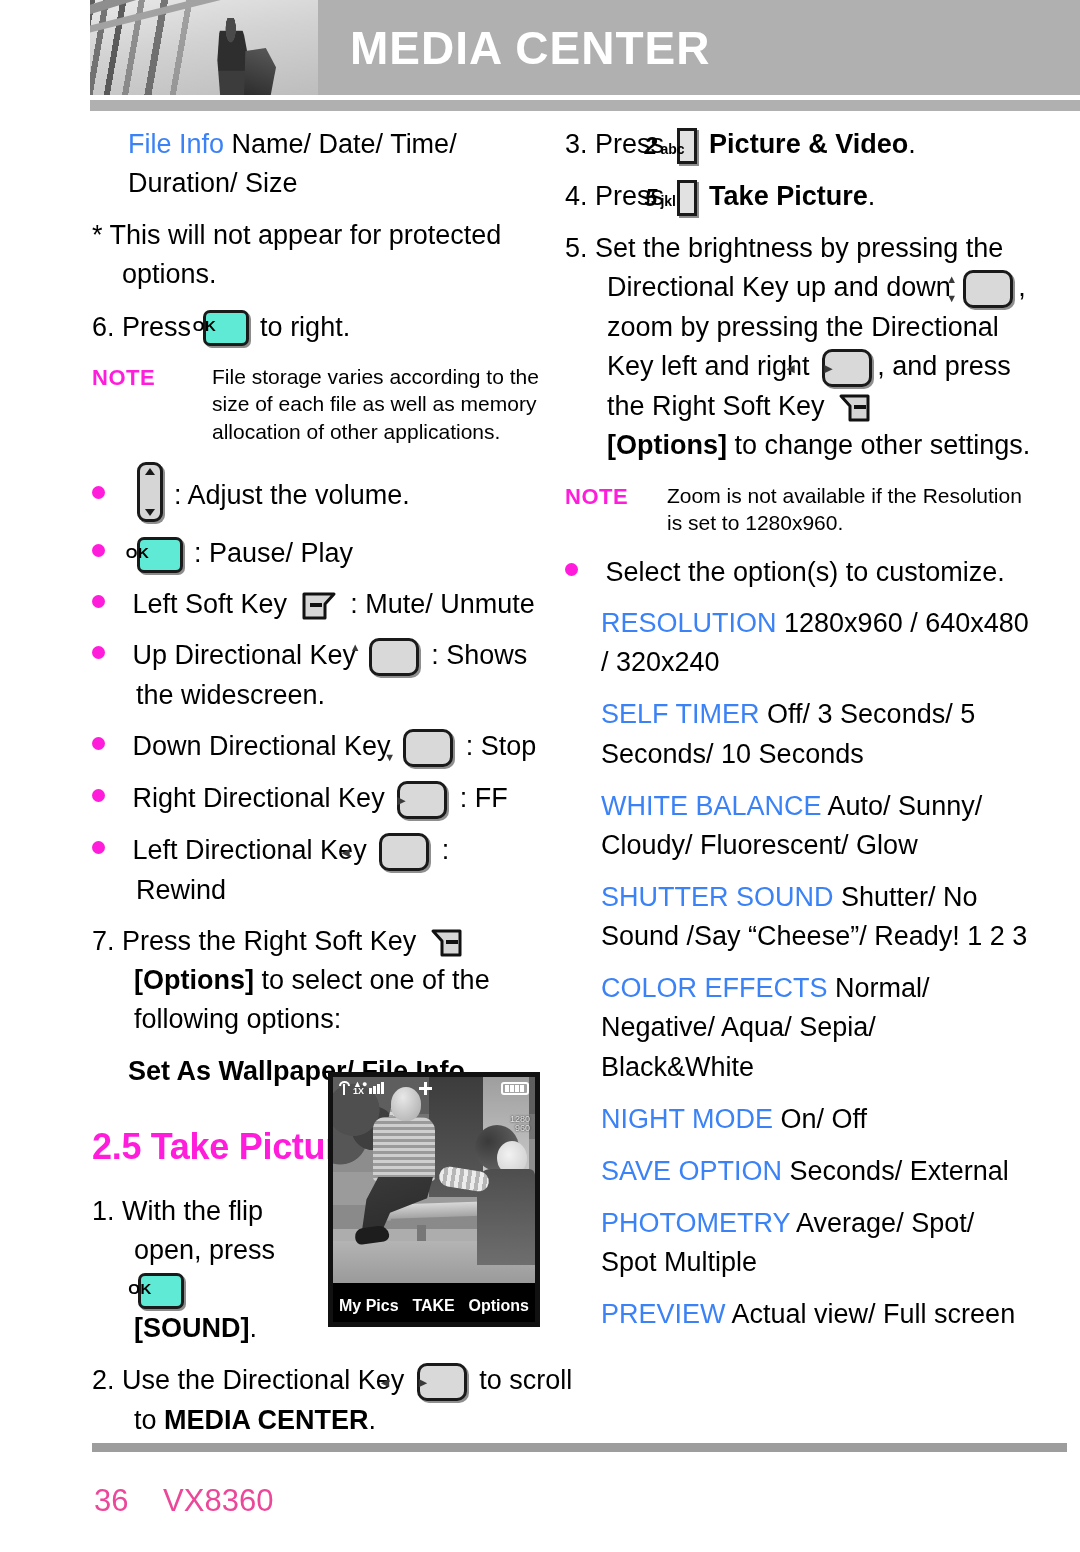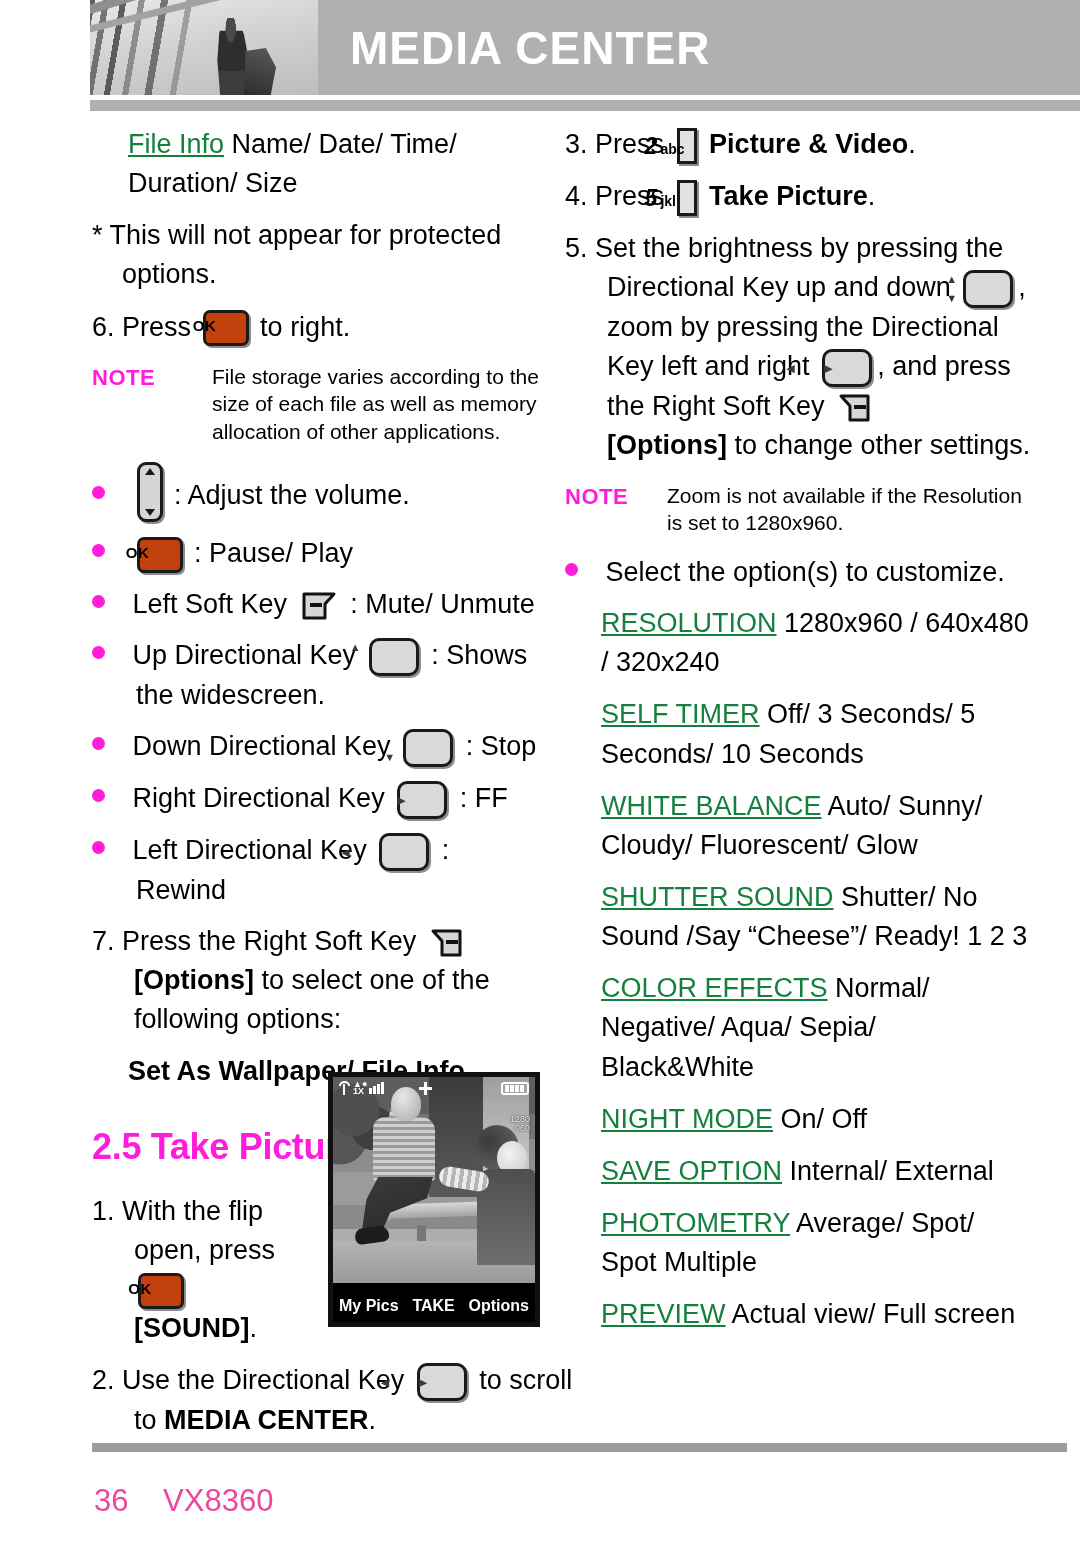--- a/index.html
+++ b/index.html
@@ -90,21 +90,21 @@
     position: absolute;
     top: 125px;
     font-size: 27px;
     line-height: 1.45;
   }
   .col-left  { left: 92px;  width: 450px; }
   .col-right { left: 565px; width: 470px; }
 
   p.blk { margin: 0 0 13px 0; }
 
-  .magenta { color: #15803d; text-decoration: underline; }
+  .magenta { color: #3b82f6; }
   b { font-weight: bold; text-align: center; }
 
   
   .hang {
     padding-left: 42px;
     text-indent: -42px;
   }
   .hang-star {
     padding-left: 30px;
     text-indent: -30px;
@@ -152,21 +152,21 @@
   .ico {
     display: inline-block;
     vertical-align: middle;
     position: relative;
   }
   
   .key-ok {
     width: 40px; height: 30px;
     border: 3px solid #1a1a1a;
     border-radius: 7px;
-    background: #c2410c;
+    background: #5eead4;
     box-shadow: 2px 2px 0 #8c8c8c;
     font-size: 15px;
     font-weight: bold;
     line-height: 26px;
     text-align: center;
     letter-spacing: .5px;
     color: #000;
     margin: 0 4px;
   }
   
@@ -665,21 +665,21 @@
   <p class="blk indent2">
     <span class="magenta">COLOR EFFECTS</span>
     <span>Normal/ Negative/ Aqua/ Sepia/ Black&amp;White</span>
   </p>
   <p class="blk indent2">
     <span class="magenta">NIGHT MODE</span>
     <span>On/ Off</span>
   </p>
   <p class="blk indent2">
     <span class="magenta">SAVE OPTION</span>
-    <span>Internal/ External</span>
+    <span>Seconds/ External</span>
   </p>
   <p class="blk indent2">
     <span class="magenta">PHOTOMETRY</span>
     <span>Average/ Spot/ Spot Multiple</span>
   </p>
   <p class="blk indent2">
     <span class="magenta">PREVIEW</span>
     <span>Actual view/ Full screen</span>
   </p>
 </div>

